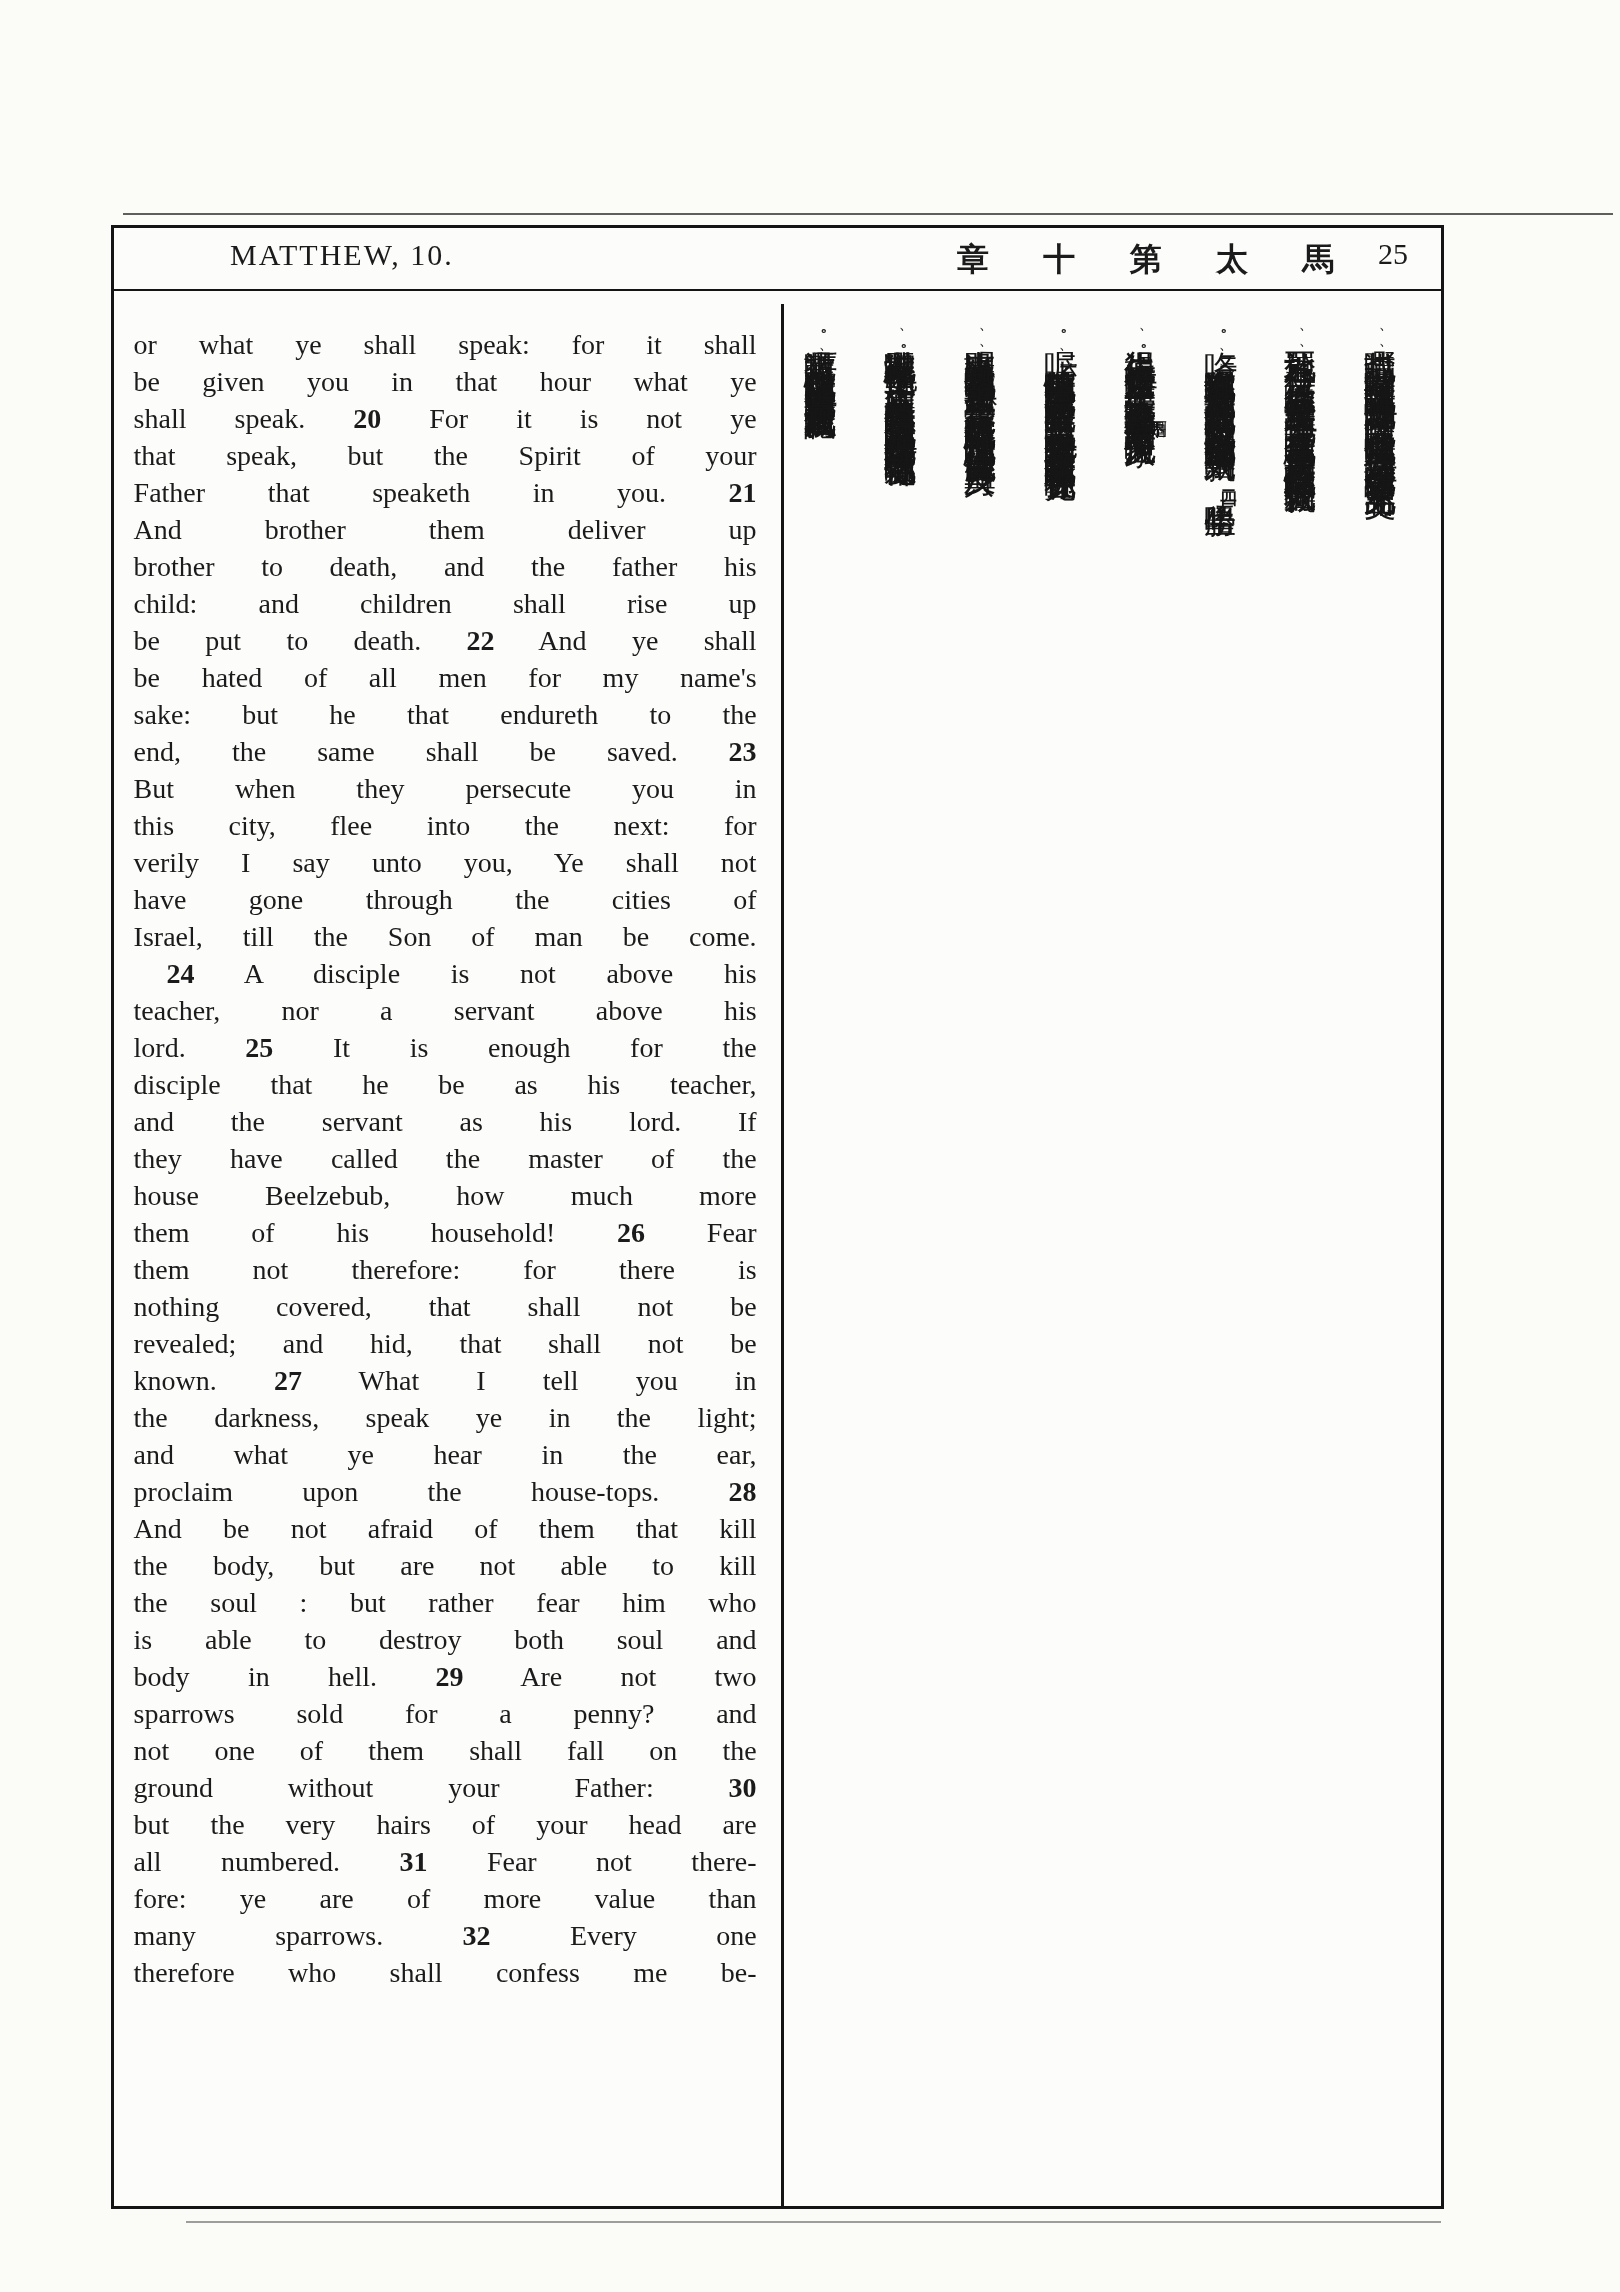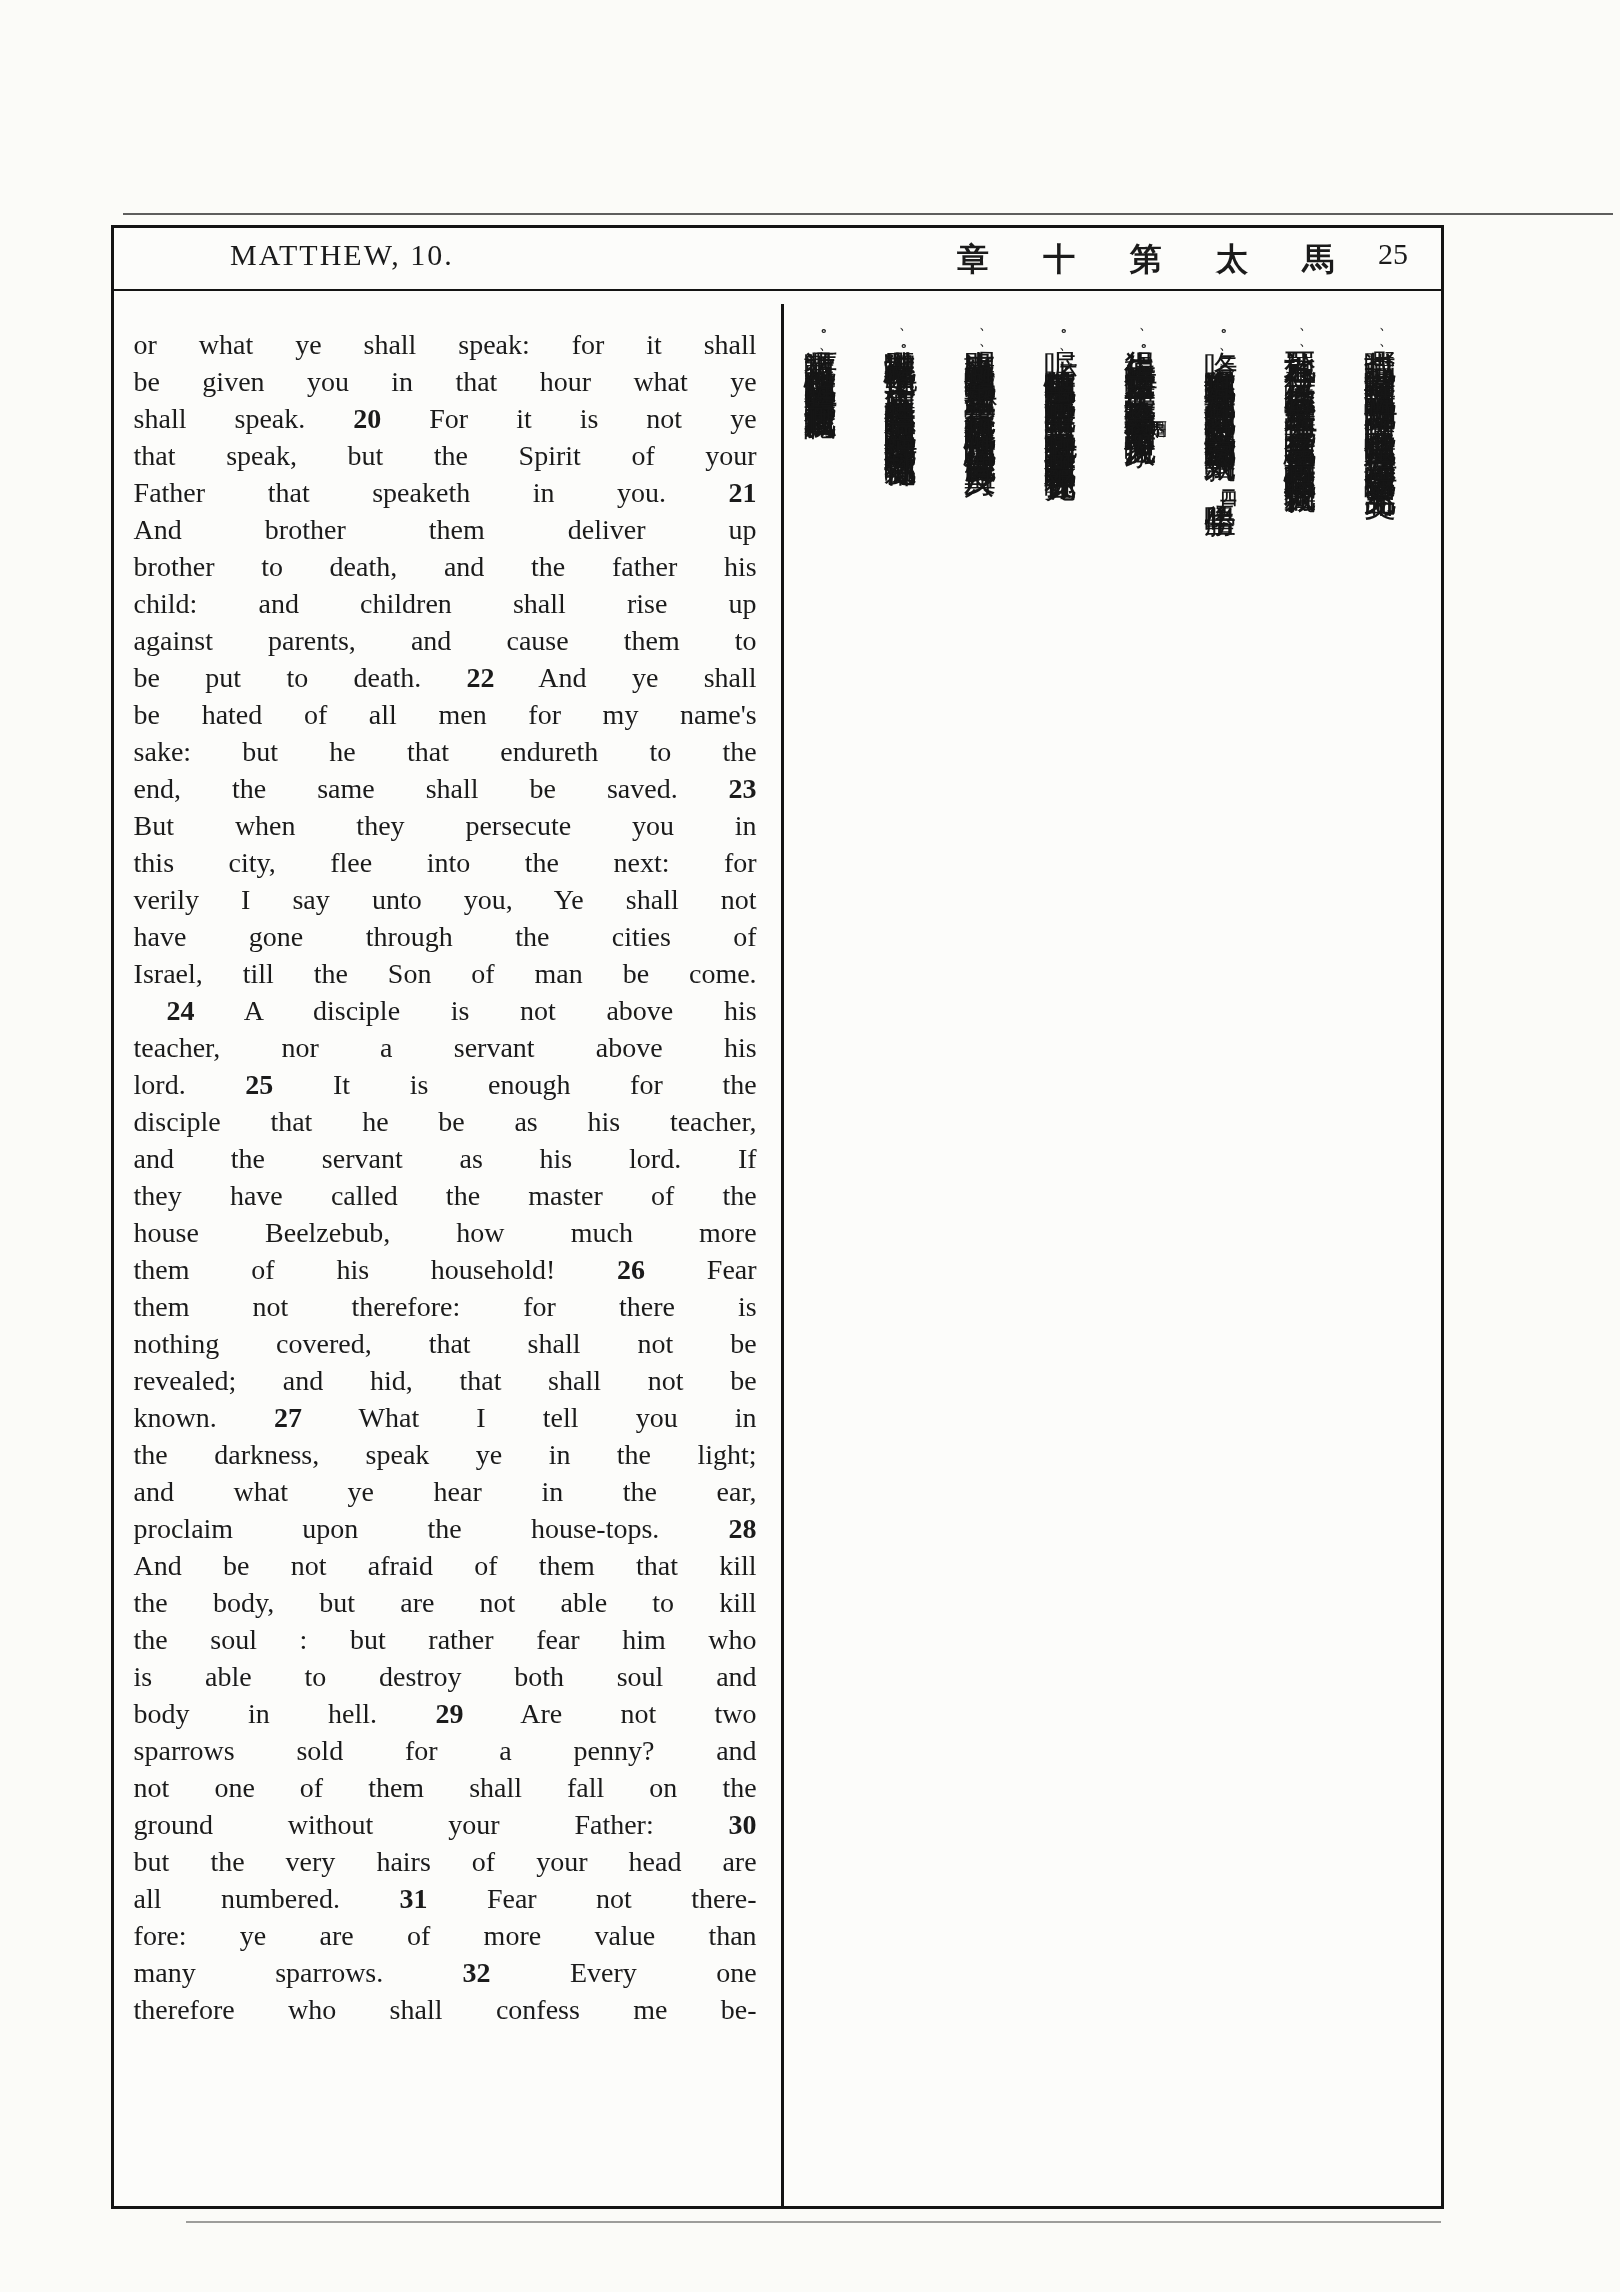--- a/index.html
+++ b/index.html
@@ -78,21 +78,20 @@
 
     <div class="en-col">
         <div class="eline">or what ye shall speak: for it shall</div>
         <div class="eline">be given you in that hour what ye</div>
         <div class="eline">shall speak. <b>20</b> For it is not ye</div>
         <div class="eline">that speak, but the Spirit of your</div>
         <div class="eline">Father that speaketh in you. <b>21</b></div>
         <div class="eline">And brother them deliver up</div>
         <div class="eline">brother to death, and the father his</div>
         <div class="eline">child: and children shall rise up</div>
-        <div class="eline">against parents, and cause them to</div>
         <div class="eline">be put to death. <b>22</b> And ye shall</div>
         <div class="eline">be hated of all men for my name's</div>
         <div class="eline">sake: but he that endureth to the</div>
         <div class="eline">end, the same shall be saved. <b>23</b></div>
         <div class="eline">But when they persecute you in</div>
         <div class="eline">this city, flee into the next: for</div>
         <div class="eline">verily I say unto you, Ye shall not</div>
         <div class="eline">have gone through the cities of</div>
         <div class="eline">Israel, till the Son of man be come.</div>
         <div class="eline indent"><b>24</b> A disciple is not above his</div>

